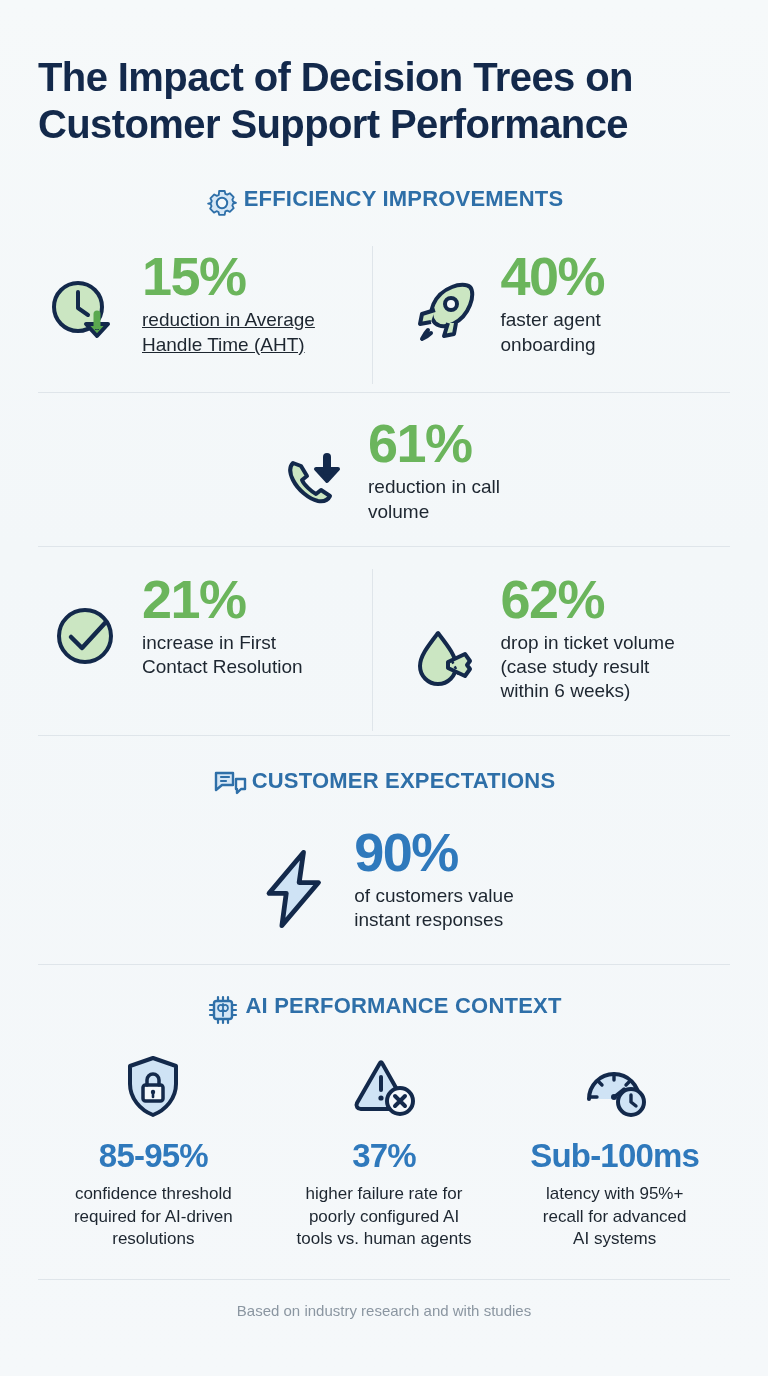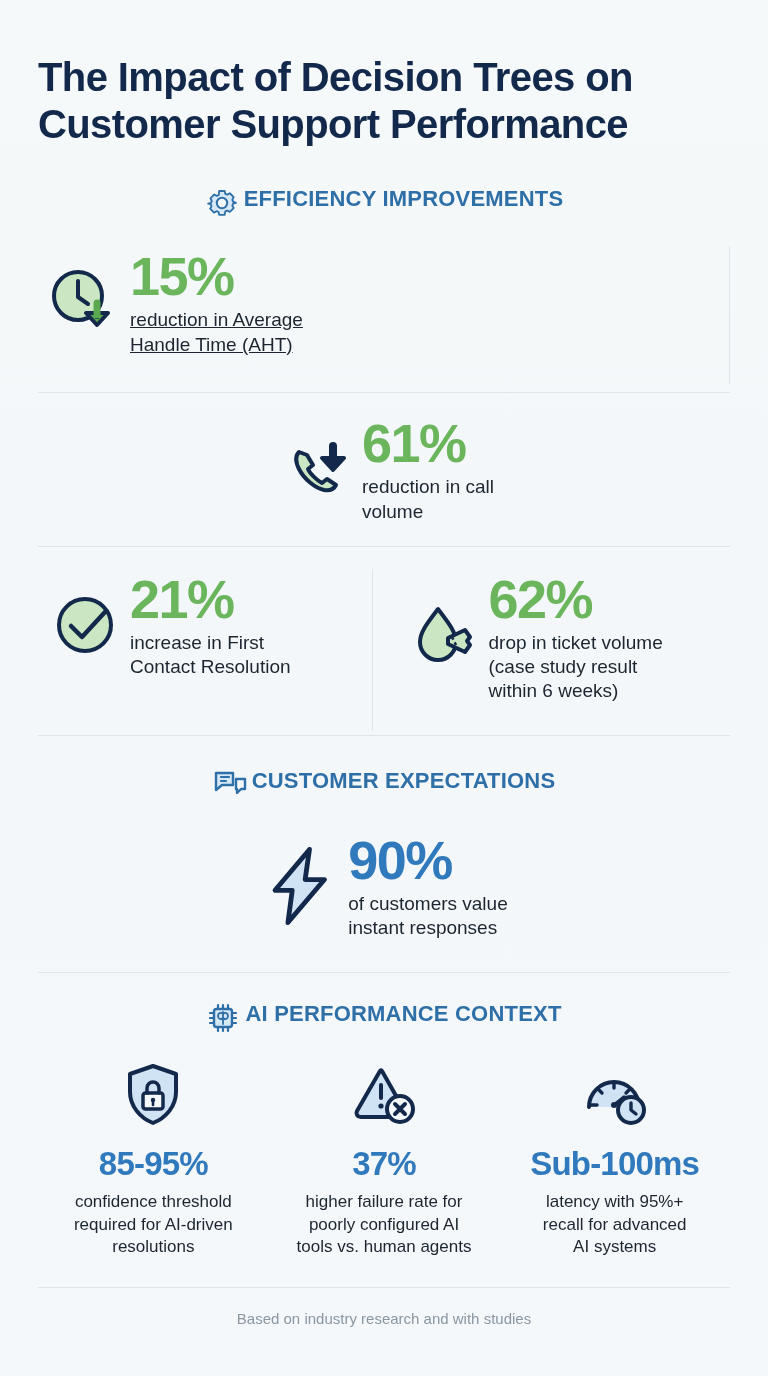--- a/index.html
+++ b/index.html
@@ -50,22 +50,22 @@
   }
 
   
   .stat-row {
     display: flex;
     align-items: flex-start;
   }
   .stat-cell {
     flex: 1;
     display: flex;
-    align-items: center;
-    gap: 2px;
+    align-items: flex-end;
+    gap: 14px;
     padding: 0 4px;
   }
   .stat-cell.center { justify-content: center; flex: none; width: 100%; }
   .stat-icon {
     flex: none;
     width: 86px; height: 86px;
     display: flex; align-items: center; justify-content: center;
     margin-top: 2px;
   }
   .stat-text { padding-top: 4px; }
@@ -163,20 +163,36 @@
           <path d="M52 40v12" stroke="#5aa84f" stroke-width="7" stroke-linecap="round"></path>
         </svg>
       </span>
       <span class="stat-text">
         <span class="stat-value green" style="display:block;">15%</span>
         <span class="stat-desc" style="display:block;text-decoration:underline;">reduction in Average
 Handle Time (AHT)</span>
       </span>
     </div>
     <div class="vr"></div>
+    <div class="stat-cell" style="padding-left:28px;">
+      <span class="stat-icon">
+        <svg viewBox="0 0 80 80" width="80" height="80" fill="none">
+          <path d="M31 49C22 40 30 20 48 13c7-3 15-3 18 0s3 11 0 18C59 49 40 57 31 49z" fill="#cbe6c2" stroke="#13294b" stroke-width="4" stroke-linejoin="round"></path>
+          <circle cx="47" cy="30" r="6" fill="#f4f8fb" stroke="#13294b" stroke-width="4"></circle>
+          <path d="M31 36 18 40l-2 10 11-2" stroke="#13294b" stroke-width="4" stroke-linejoin="round" fill="#cbe6c2"></path>
+          <path d="M44 49l-4 13 10-2 2-11" stroke="#13294b" stroke-width="4" stroke-linejoin="round" fill="#cbe6c2"></path>
+          <path d="M24 56c-3 3-6 9-6 9s6-3 9-6" stroke="#13294b" stroke-width="4" stroke-linecap="round" stroke-linejoin="round" fill="#cbe6c2"></path>
+        </svg>
+      </span>
+      <span class="stat-text">
+        <span class="stat-value green" style="display:block;">40%</span>
+        <span class="stat-desc" style="display:block;">faster agent
+onboarding</span>
+      </span>
+    </div>
   </div>
 
   <div class="hr" style="margin-top:8px;"></div>
 
   <div class="stat-row" style="margin-top:20px; justify-content:center;">
     <div class="stat-cell center" style="justify-content:center;">
       <span class="stat-icon">
         <svg viewBox="0 0 80 80" width="80" height="80" fill="none">
           <path d="M22 22c-4 4-4 9 0 17 5 10 16 19 25 21 6 1 10-1 12-5l-9-6-5 4c-4-2-12-9-14-14l5-4-6-10-8-3z" fill="#cbe6c2" stroke="#13294b" stroke-width="4" stroke-linejoin="round"></path>
           <path d="M56 14v22M56 40 45 28h22L56 40z" stroke="#13294b" stroke-width="4" stroke-linejoin="round" fill="#13294b"></path>
@@ -231,21 +247,21 @@
     <span class="sh-icon">
       <svg viewBox="0 0 34 32" width="34" height="32" fill="none">
         <path d="M3 4h17v12H9l-6 5V4z" fill="#d6e7f6" stroke="#2e6fa8" stroke-width="2.4" stroke-linejoin="round"></path>
         <path d="M8 8h8M8 12h5" stroke="#2e6fa8" stroke-width="2.2" stroke-linecap="round"></path>
         <path d="M23 10h9v10h-4l-4 4v-4h-1V10z" fill="#f4f8fb" stroke="#2e6fa8" stroke-width="2.4" stroke-linejoin="round"></path>
       </svg>
     </span>
     <span class="sh-label">CUSTOMER EXPECTATIONS</span>
   </div>
 
-  <div class="stat-row" style="margin-top:28px; justify-content:center;">
+  <div class="stat-row" style="margin-top:20px; justify-content:center;">
     <div class="stat-cell center" style="justify-content:center;">
       <span class="stat-icon">
         <svg viewBox="0 0 80 80" width="86" height="86" fill="none">
           <path d="M46 6 14 44h16L26 74l34-40H42L46 6z" fill="#cfe3f5" stroke="#13294b" stroke-width="4.5" stroke-linejoin="round"></path>
         </svg>
       </span>
       <span class="stat-text">
         <span class="stat-value blue" style="display:block;">90%</span>
         <span class="stat-desc" style="display:block;">of customers value
 instant responses</span>

